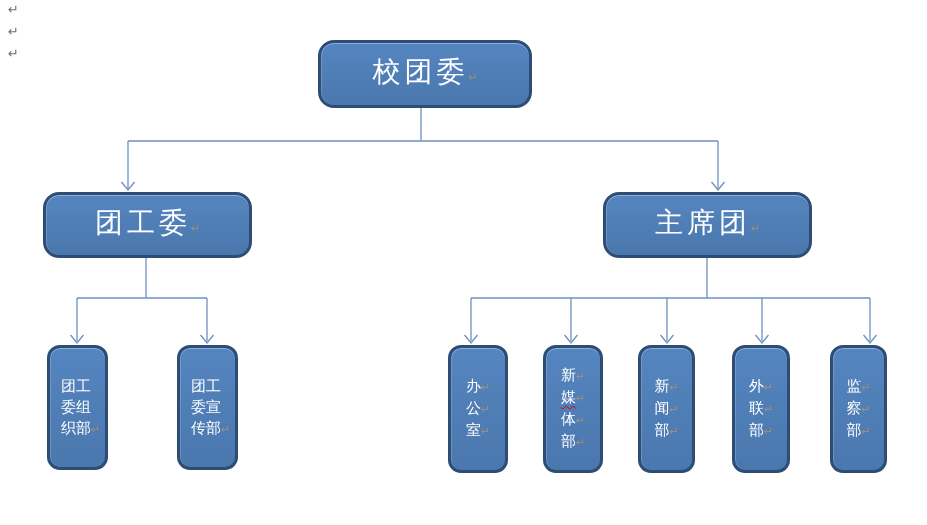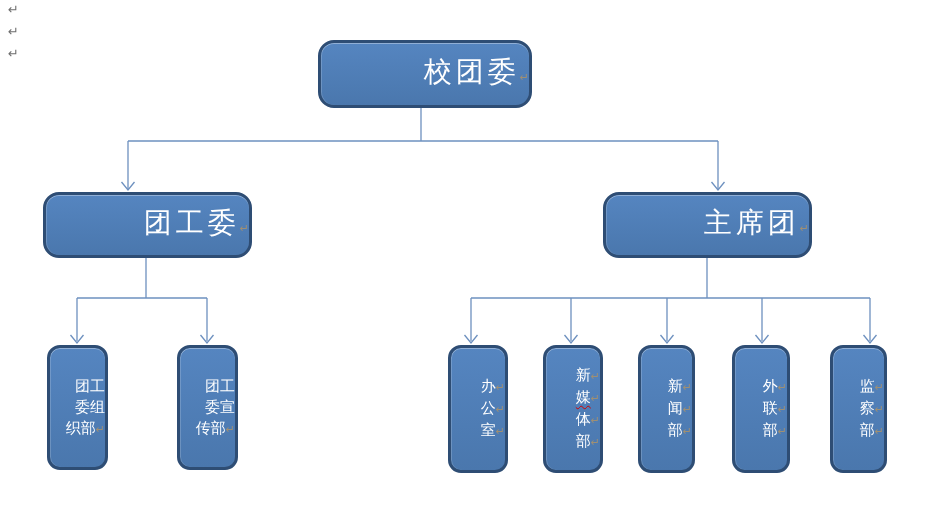--- a/index.html
+++ b/index.html
@@ -59,25 +59,24 @@
   }
   .node-text {
     width: 100%;
   }
   .node.big .node-text {
     text-align: center;
   }
   .node-text .ln {
     display: block;
     line-height: 21px;
-    text-align: right;
   }
   .wrap-col .node-text {
     text-align: left;
-    padding-left: 1px;
+    padding-left: 11px;
   }
   .single-col .node-text {
     text-align: center;
   }
   .pmark {
     font-family: "DejaVu Sans", sans-serif;
     font-size: 11px;
     letter-spacing: 0;
     color: var(--pmark, #9e8f74);
   }

